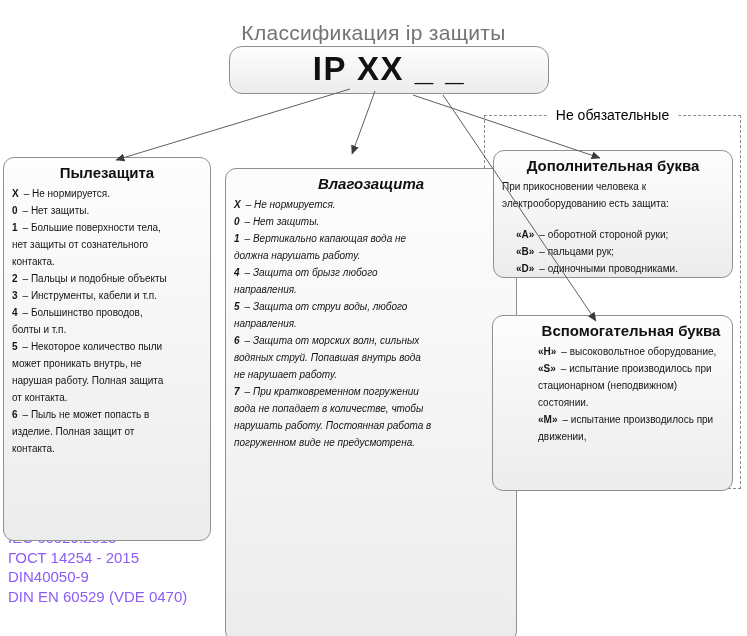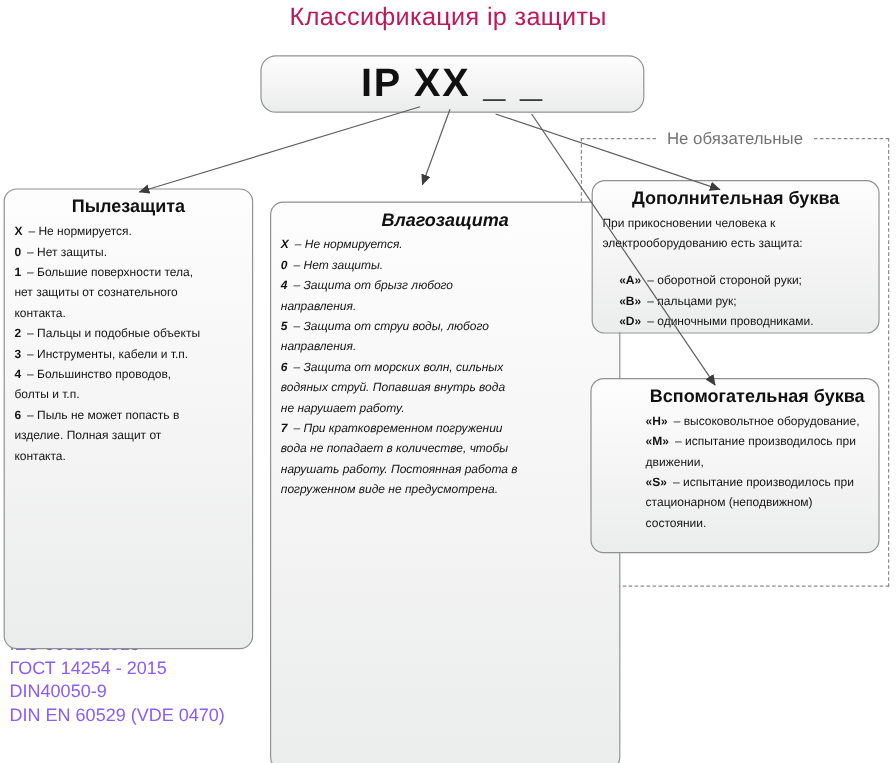--- a/index.html
+++ b/index.html
@@ -7,48 +7,48 @@
   body { font-family: "Liberation Sans", "DejaVu Sans", sans-serif; color: #111; }
   .stage {
     position: relative;
     width: 747px;
     height: 636px;
     background: #ffffff;
     overflow: hidden;
   }
   .page-title {
     position: absolute;
-    top: 3px; left: 0; width: 100%;
+    top: 21px; left: 0; width: 100%;
     text-align: center;
     font-size: 21px;
     letter-spacing: 0.3px;
-    color: #be185d;
+    color: #737373;
   }
   .rbox {
     position: absolute;
     border: 1px solid #8f9191;
     border-radius: 11px;
     background: linear-gradient(180deg, #fdfdfd 0%, #f4f4f4 55%, #ebecec 100%);
     padding: 3px 8px 0 8px;
     z-index: 2;
   }
   .ip-box {
-    left: 217px; top: 46px; width: 320px; height: 48px;
+    left: 229px; top: 46px; width: 320px; height: 48px;
     border-radius: 13px;
     text-align: center;
     font-weight: bold;
     font-size: 33px;
     line-height: 44px;
     letter-spacing: 1.5px;
     padding: 0;
   }
   .dust-box  { left: 3px;   top: 157px; width: 208px; height: 384px; }
   .water-box { left: 225px; top: 168px; width: 292px; height: 474px; font-style: italic; }
   .add-box   { left: 493px; top: 150px; width: 240px; height: 128px; }
-  .aux-box   { left: 492px; top: 315px; width: 241px; height: 146px; padding-left: 45px; }
+  .aux-box   { left: 492px; top: 315px; width: 241px; height: 176px; padding-left: 45px; }
   .box-title {
     font-weight: bold;
     font-size: 15px;
     text-align: center;
     line-height: 20px;
     margin: 2px 0 2px 0;
   }
   .entry {
     font-size: 10px;
     line-height: 17px;
@@ -64,21 +64,21 @@
     z-index: 1;
   }
   .optional-label {
     position: absolute;
     top: -9px; left: 50%;
     transform: translateX(-50%);
     background: #ffffff;
     padding: 0 9px;
     font-size: 14px;
     white-space: nowrap;
-    color: #737373;
+    color: #000000;
   }
   .standards {
     position: absolute;
     left: 8px; top: 528px;
     font-size: 15px;
     line-height: 19.5px;
     color: #8b5cf6;
   }
   .connectors {
     position: absolute;
@@ -106,29 +106,35 @@
     <div class="box-title">Пылезащита</div>
     <div class="entry"><b>X</b><span class="t">– Не нормируется.</span></div>
     <div class="entry"><b>0</b><span class="t">– Нет защиты.</span></div>
     <div class="entry"><b>1</b><span class="t">– Большие поверхности тела,
 нет защиты от сознательного
 контакта.</span></div>
     <div class="entry"><b>2</b><span class="t">– Пальцы и подобные объекты</span></div>
     <div class="entry"><b>3</b><span class="t">– Инструменты, кабели и т.п.</span></div>
     <div class="entry"><b>4</b><span class="t">– Большинство проводов,
 болты и т.п.</span></div>
+    <div class="entry"><b>5</b><span class="t">– Некоторое количество пыли
+может проникать внутрь, не
+нарушая работу. Полная защита
+от контакта.</span></div>
     <div class="entry"><b>6</b><span class="t">– Пыль не может попасть в
 изделие. Полная защит от
 контакта.</span></div>
   </div>
 
   <div class="rbox water-box">
     <div class="box-title">Влагозащита</div>
     <div class="entry"><b>X</b><span class="t">– Не нормируется.</span></div>
     <div class="entry"><b>0</b><span class="t">– Нет защиты.</span></div>
+    <div class="entry"><b>1</b><span class="t">– Вертикально капающая вода не
+должна нарушать работу.</span></div>
     <div class="entry"><b>4</b><span class="t">– Защита от брызг любого
 направления.</span></div>
     <div class="entry"><b>5</b><span class="t">– Защита от струи воды, любого
 направления.</span></div>
     <div class="entry"><b>6</b><span class="t">– Защита от морских волн, сильных
 водяных струй. Попавшая внутрь вода
 не нарушает работу.</span></div>
     <div class="entry"><b>7</b><span class="t">– При кратковременном погружении
 вода не попадает в количестве, чтобы
 нарушать работу. Постоянная работа в
@@ -143,25 +149,25 @@
     <div class="letters">
       <div class="entry"><b>«A»</b><span class="t">– оборотной стороной руки;</span></div>
       <div class="entry"><b>«B»</b><span class="t">– пальцами рук;</span></div>
       <div class="entry"><b>«D»</b><span class="t">– одиночными проводниками.</span></div>
     </div>
   </div>
 
   <div class="rbox aux-box">
     <div class="box-title">Вспомогательная буква</div>
     <div class="entry"><b>«H»</b><span class="t">– высоковольтное оборудование,</span></div>
-    <div class="entry"><b>«M»</b><span class="t">– испытание производилось при
-движении,</span></div>
     <div class="entry"><b>«S»</b><span class="t">– испытание производилось при
 стационарном (неподвижном)
 состоянии.</span></div>
+    <div class="entry"><b>«M»</b><span class="t">– испытание производилось при
+движении,</span></div>
   </div>
 
   <div class="standards">
     <div>IEC 60529:2013</div>
     <div>ГОСТ 14254 - 2015</div>
     <div>DIN40050-9</div>
     <div>DIN EN 60529 (VDE 0470)</div>
   </div>
 
   <svg class="connectors" width="747" height="636" viewBox="0 0 747 636">

